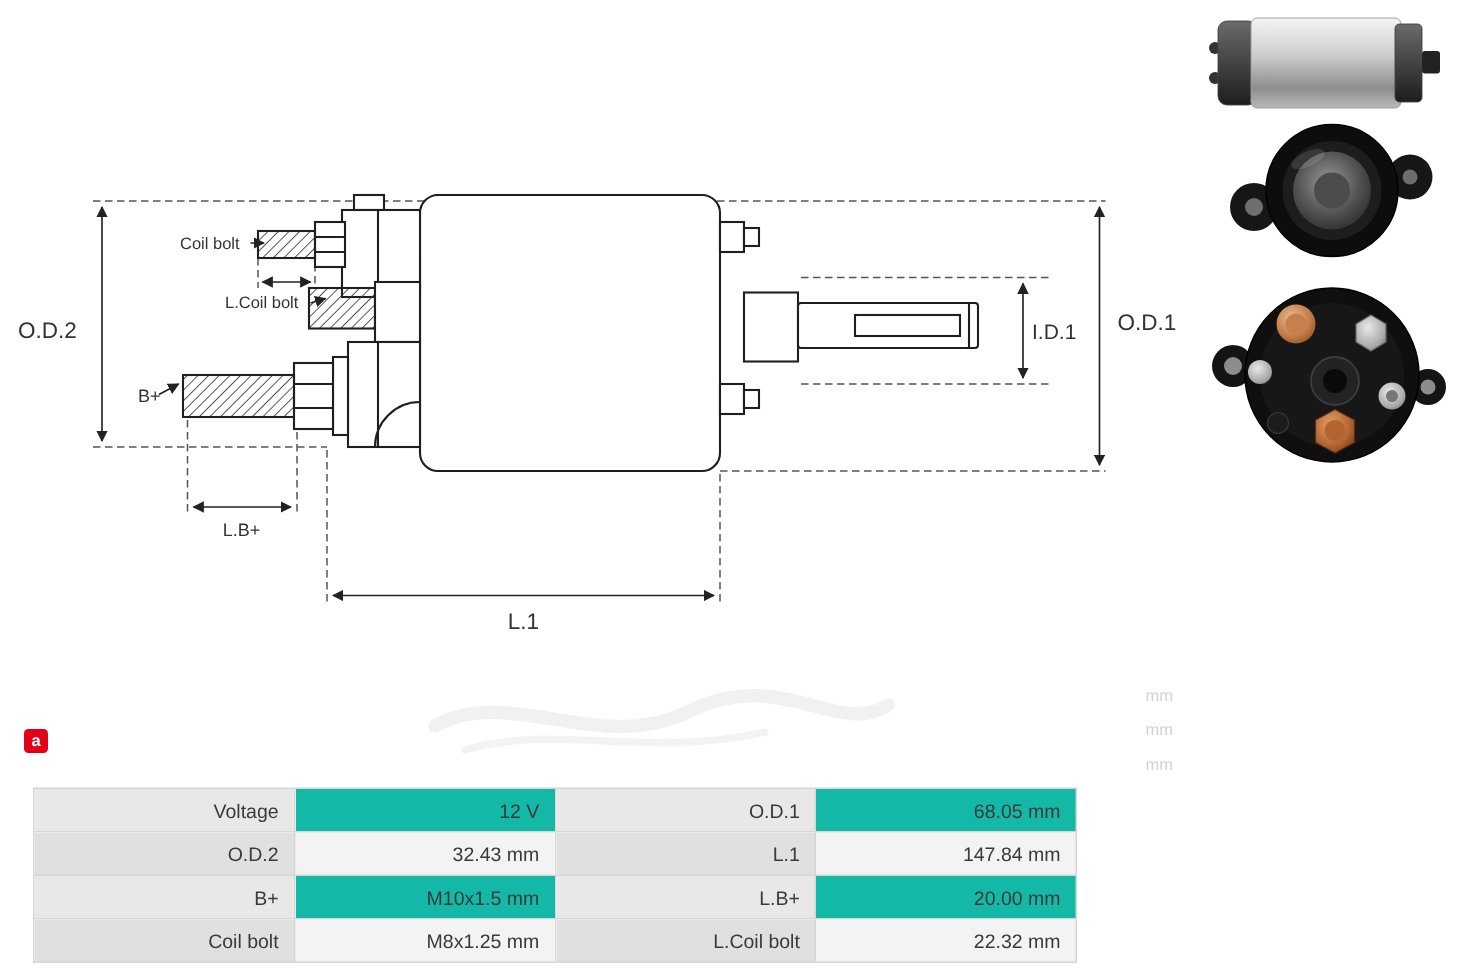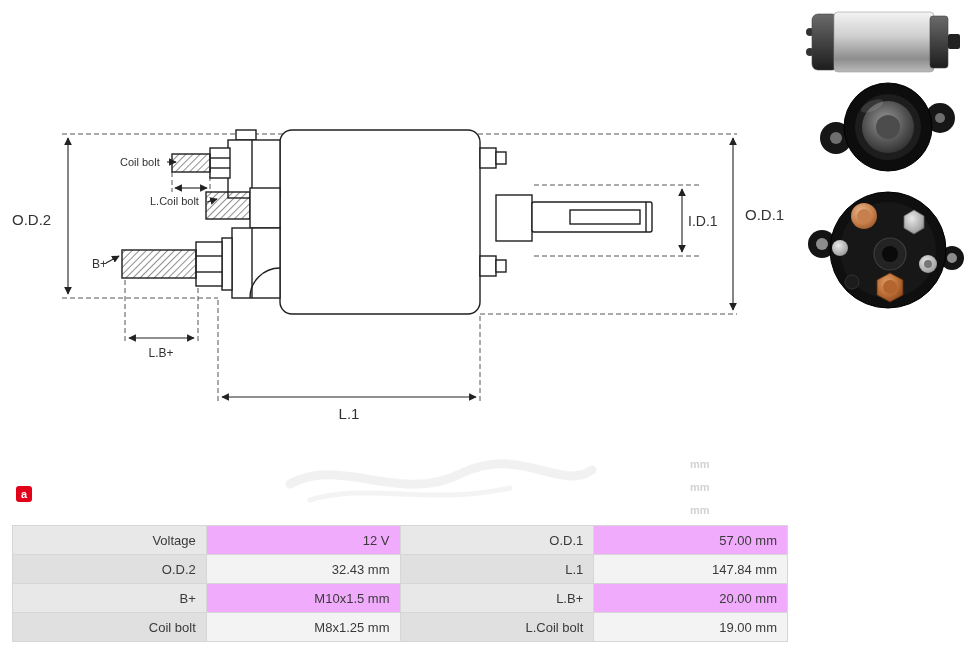--- a/index.html
+++ b/index.html
@@ -3,34 +3,34 @@
 <meta charset="utf-8">
 <style>
   html,body{margin:0;padding:0;background:#fff;}
   #stage{
     position:relative;width:976px;height:647px;background:#fff;overflow:hidden;
     font-family:"Liberation Sans",sans-serif;color:#333;
   }
   svg text{font-family:"Liberation Sans",sans-serif;fill:#333;}
   .photo{position:absolute;background:#fff;}
   
-  #spec-table-wrap{position:absolute;left:12px;top:525px;width:776px;}
+  #spec-table-wrap{position:absolute;left:22px;top:525px;width:696px;}
   table.spec{border-collapse:collapse;table-layout:fixed;width:100%;}
   table.spec td{
     height:28px;border:1px solid #d6d6d6;font-size:13px;color:#3a3a3a;
     text-align:right;padding:0 10px 0 4px;overflow:hidden;white-space:nowrap;
   }
   table.spec td.lbl{background:#e8e8e8;}
-  table.spec td.val{background:#f0abfc;}
+  table.spec td.val{background:#14b8a6;}
   table.spec tr:nth-child(even) td.lbl{background:#e0e0e0;}
   table.spec tr:nth-child(even) td.val{background:#f3f3f3;}
   
   .ghost-row{
-    position:absolute;width:92px;text-align:left;font-size:11px;color:#8a8a8a;
-    opacity:.38;left:690px;height:16px;line-height:16px;font-weight:bold;
+    position:absolute;width:92px;text-align:right;font-size:11px;color:#8a8a8a;
+    opacity:.38;left:690px;height:16px;line-height:16px;
   }
   #artifact-svg{position:absolute;left:280px;top:448px;opacity:.13;}
   
   #brand-logo{
     position:absolute;left:16px;top:486px;width:16px;height:16px;border-radius:3px;
     background:#e2001a;color:#fff;font-size:11px;font-weight:bold;line-height:16px;
     text-align:center;
   }
 </style>
 </head>
@@ -204,37 +204,37 @@
 
   <div id="brand-logo">a</div>
 
   <div id="spec-table-wrap">
     <table class="spec">
       <tbody>
         <tr>
           <td class="lbl">Voltage</td>
           <td class="val">12 V</td>
           <td class="lbl">O.D.1</td>
-          <td class="val">57.00 mm</td>
+          <td class="val">68.05 mm</td>
         </tr>
         <tr>
           <td class="lbl">O.D.2</td>
           <td class="val">32.43 mm</td>
           <td class="lbl">L.1</td>
           <td class="val">147.84 mm</td>
         </tr>
         <tr>
           <td class="lbl">B+</td>
           <td class="val">M10x1.5 mm</td>
           <td class="lbl">L.B+</td>
           <td class="val">20.00 mm</td>
         </tr>
         <tr>
           <td class="lbl">Coil bolt</td>
           <td class="val">M8x1.25 mm</td>
           <td class="lbl">L.Coil bolt</td>
-          <td class="val">19.00 mm</td>
+          <td class="val">22.32 mm</td>
         </tr>
       </tbody>
     </table>
   </div>
 
 </div>
 
 </body></html>

